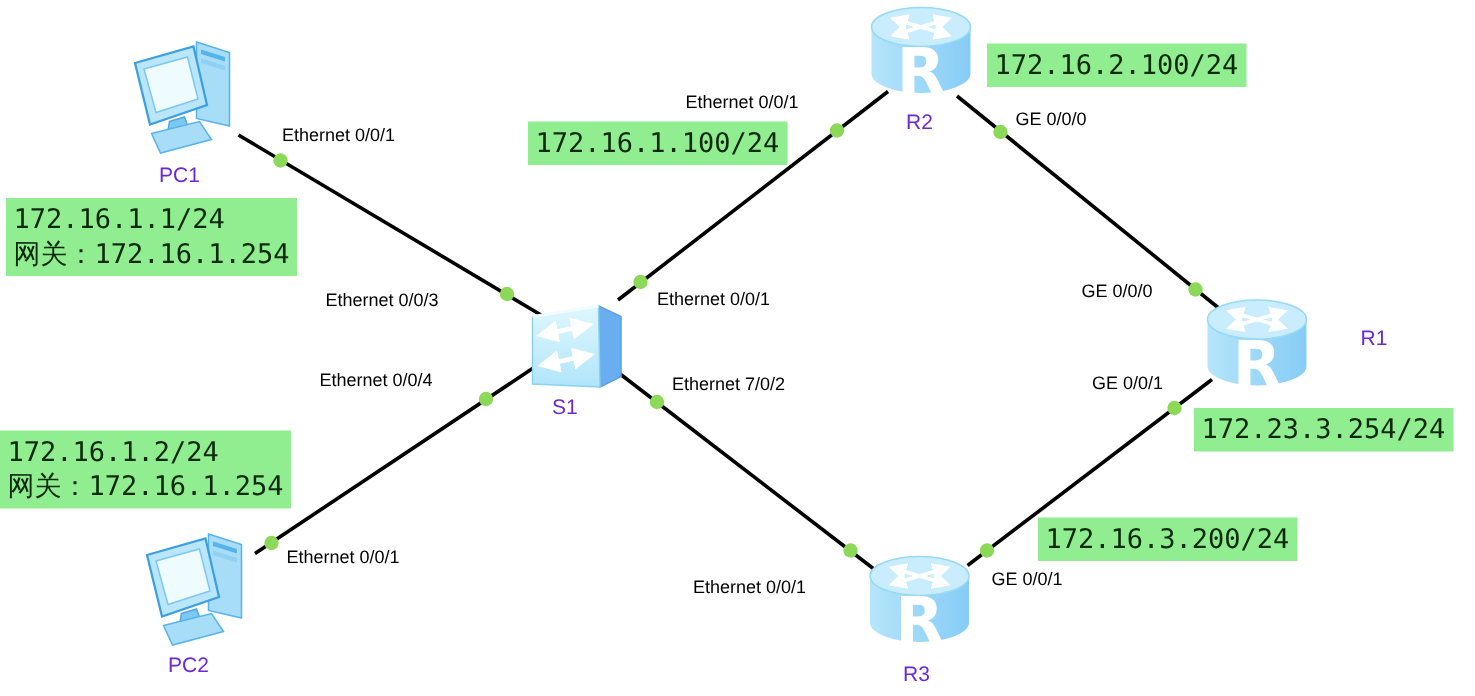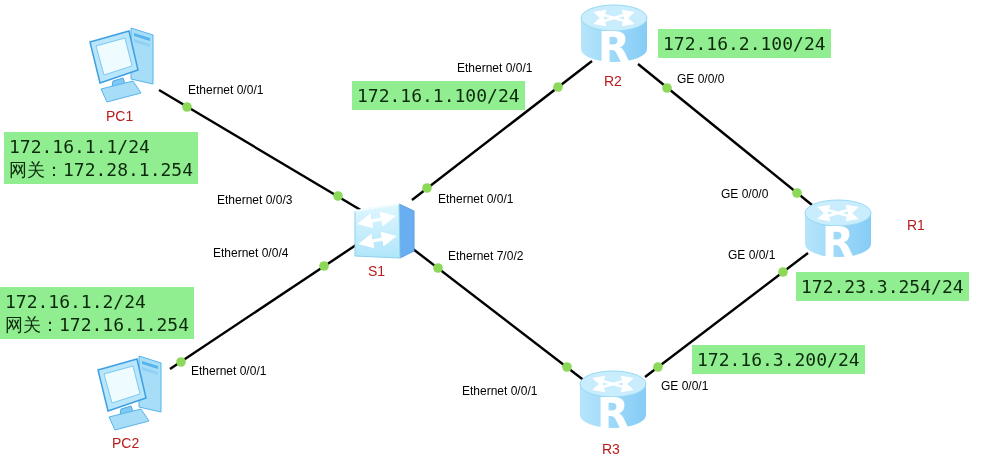--- a/index.html
+++ b/index.html
@@ -3,21 +3,21 @@
 <meta charset="utf-8">
 <style>
   html,body{margin:0;padding:0;background:#fff;}
   #canvas{
     position:relative;width:983px;height:464px;background:#ffffff;overflow:hidden;
     font-family:"Liberation Sans",sans-serif;
   }
   #links{position:absolute;left:0;top:0;z-index:1;}
   .device{position:absolute;z-index:2;cursor:pointer;}
   .dev-label{
-    position:absolute;z-index:3;font:14px "Liberation Sans",sans-serif;color:#b91c1c;
+    position:absolute;z-index:3;font:14px "Liberation Sans",sans-serif;color:#6d28d9;
     white-space:nowrap;
     text-align:right;
   }
   .port-label{
     position:absolute;z-index:3;font:12px "Liberation Sans",sans-serif;color:#000;
     white-space:nowrap;
   }
   .annotation{
     position:absolute;z-index:4;
     font:18px/23px "DejaVu Sans Mono",monospace;
@@ -149,21 +149,21 @@
   <div class="port-label" style="left:457px;top:61px">Ethernet 0/0/1</div>
   <div class="port-label" style="left:438px;top:192px">Ethernet 0/0/1</div>
   <div class="port-label" style="left:448px;top:249px">Ethernet 7/0/2</div>
   <div class="port-label" style="left:462px;top:384px">Ethernet 0/0/1</div>
   <div class="port-label" style="left:677px;top:72px">GE 0/0/0</div>
   <div class="port-label" style="left:721px;top:187px">GE 0/0/0</div>
   <div class="port-label" style="left:728px;top:248px">GE 0/0/1</div>
   <div class="port-label" style="left:661px;top:379px">GE 0/0/1</div>
 
   <div class="annotation" style="left:4px;top:132px">172.16.1.1/24
-网关：172.28.1.254</div>
+网关：172.16.1.254</div>
   <div class="annotation" style="left:0px;top:287px">172.16.1.2/24
 网关：172.16.1.254</div>
   <div class="annotation" style="left:352px;top:81px">172.16.1.100/24</div>
   <div class="annotation" style="left:658px;top:29px">172.16.2.100/24</div>
   <div class="annotation" style="left:796px;top:272px">172.23.3.254/24</div>
   <div class="annotation" style="left:692px;top:345px">172.16.3.200/24</div>
 
 </div>
 
 </body></html>

